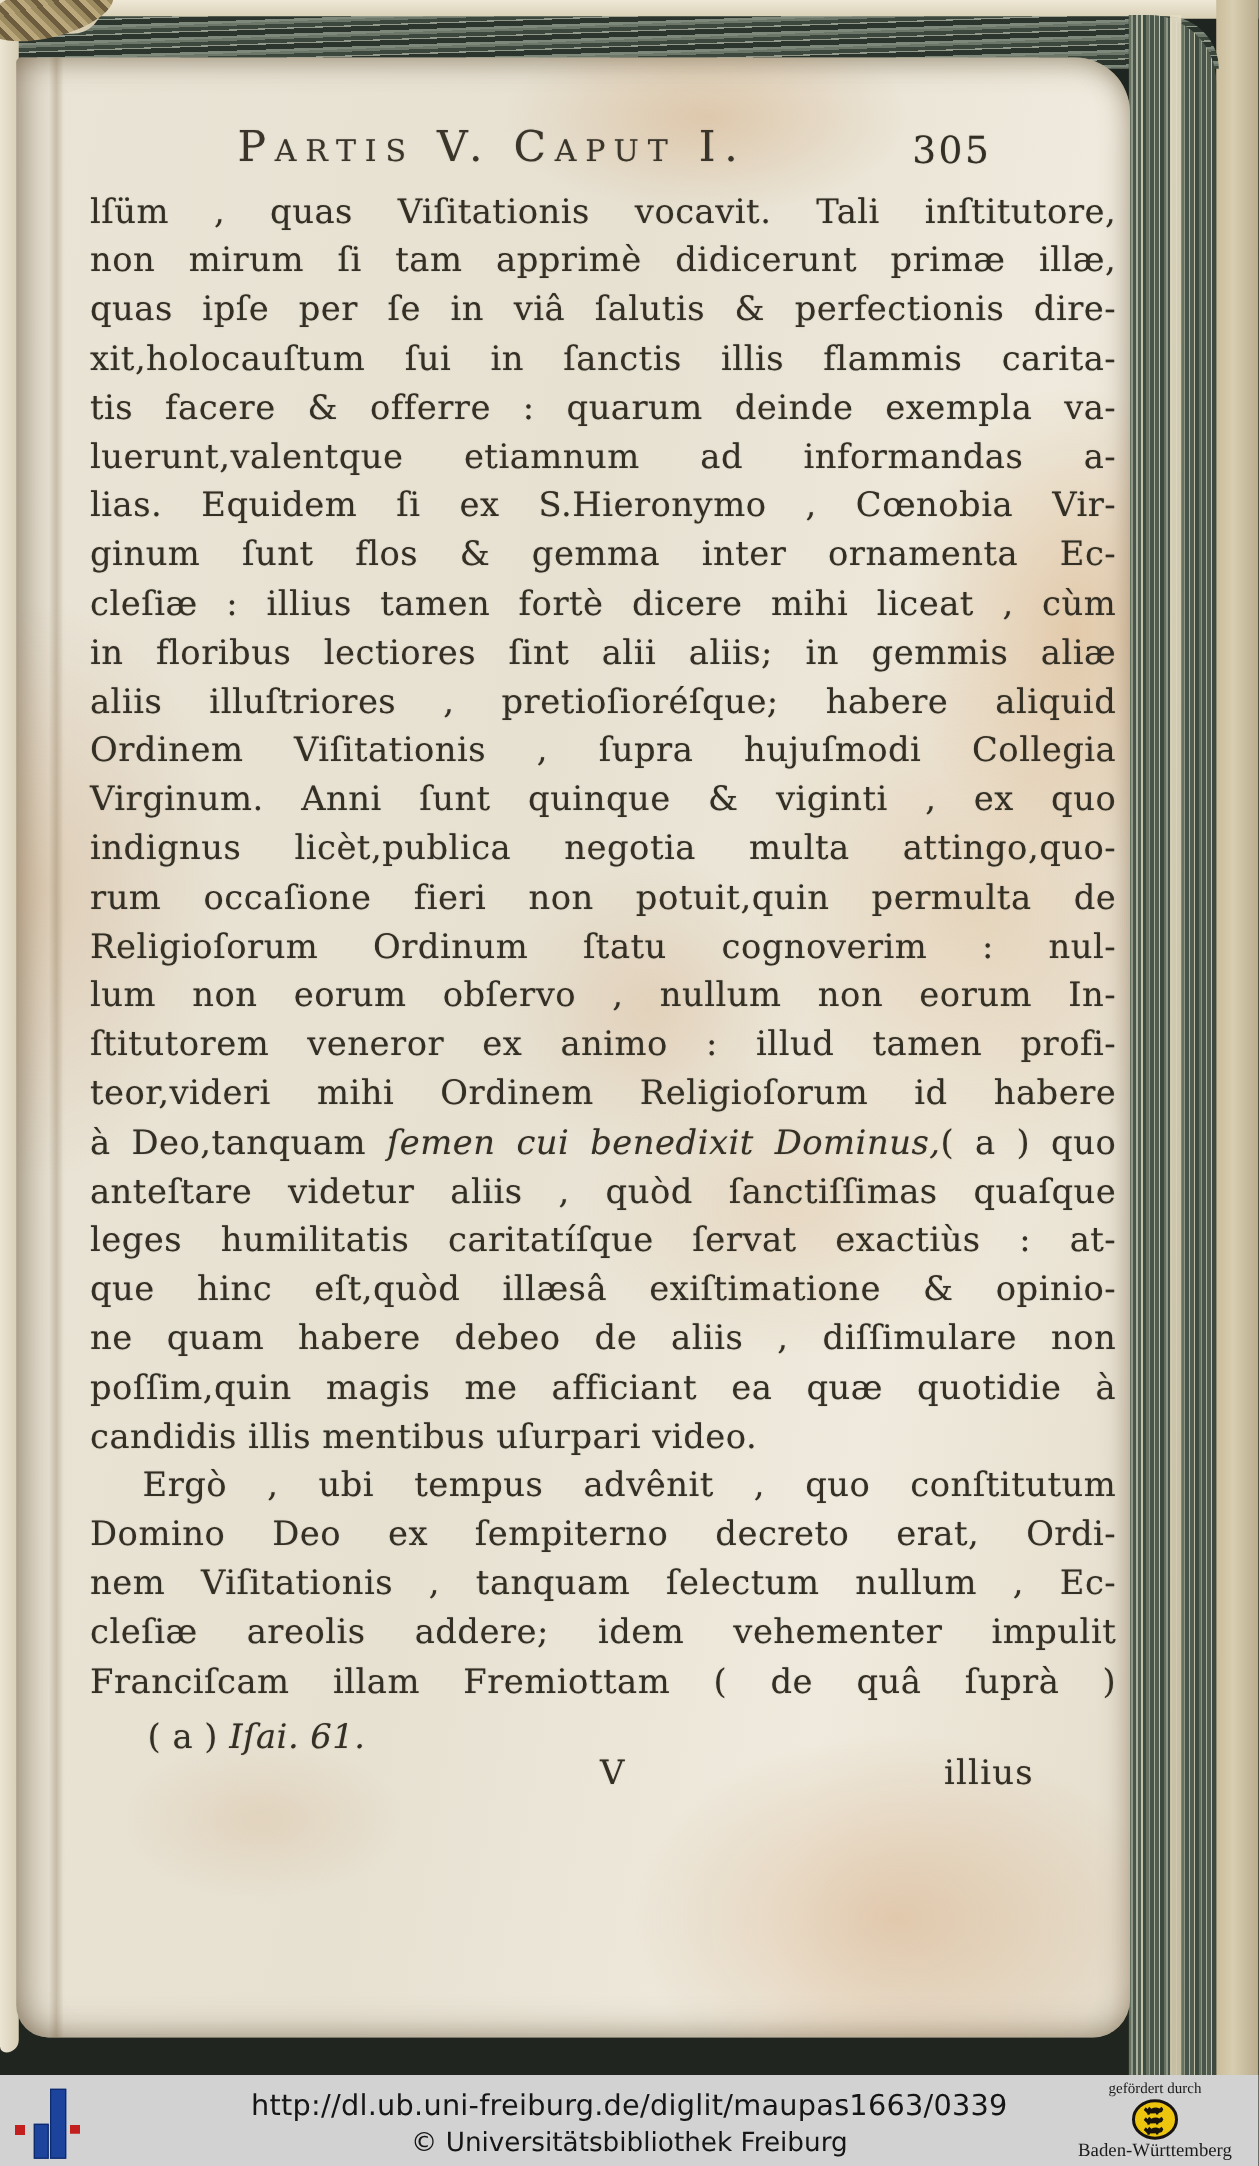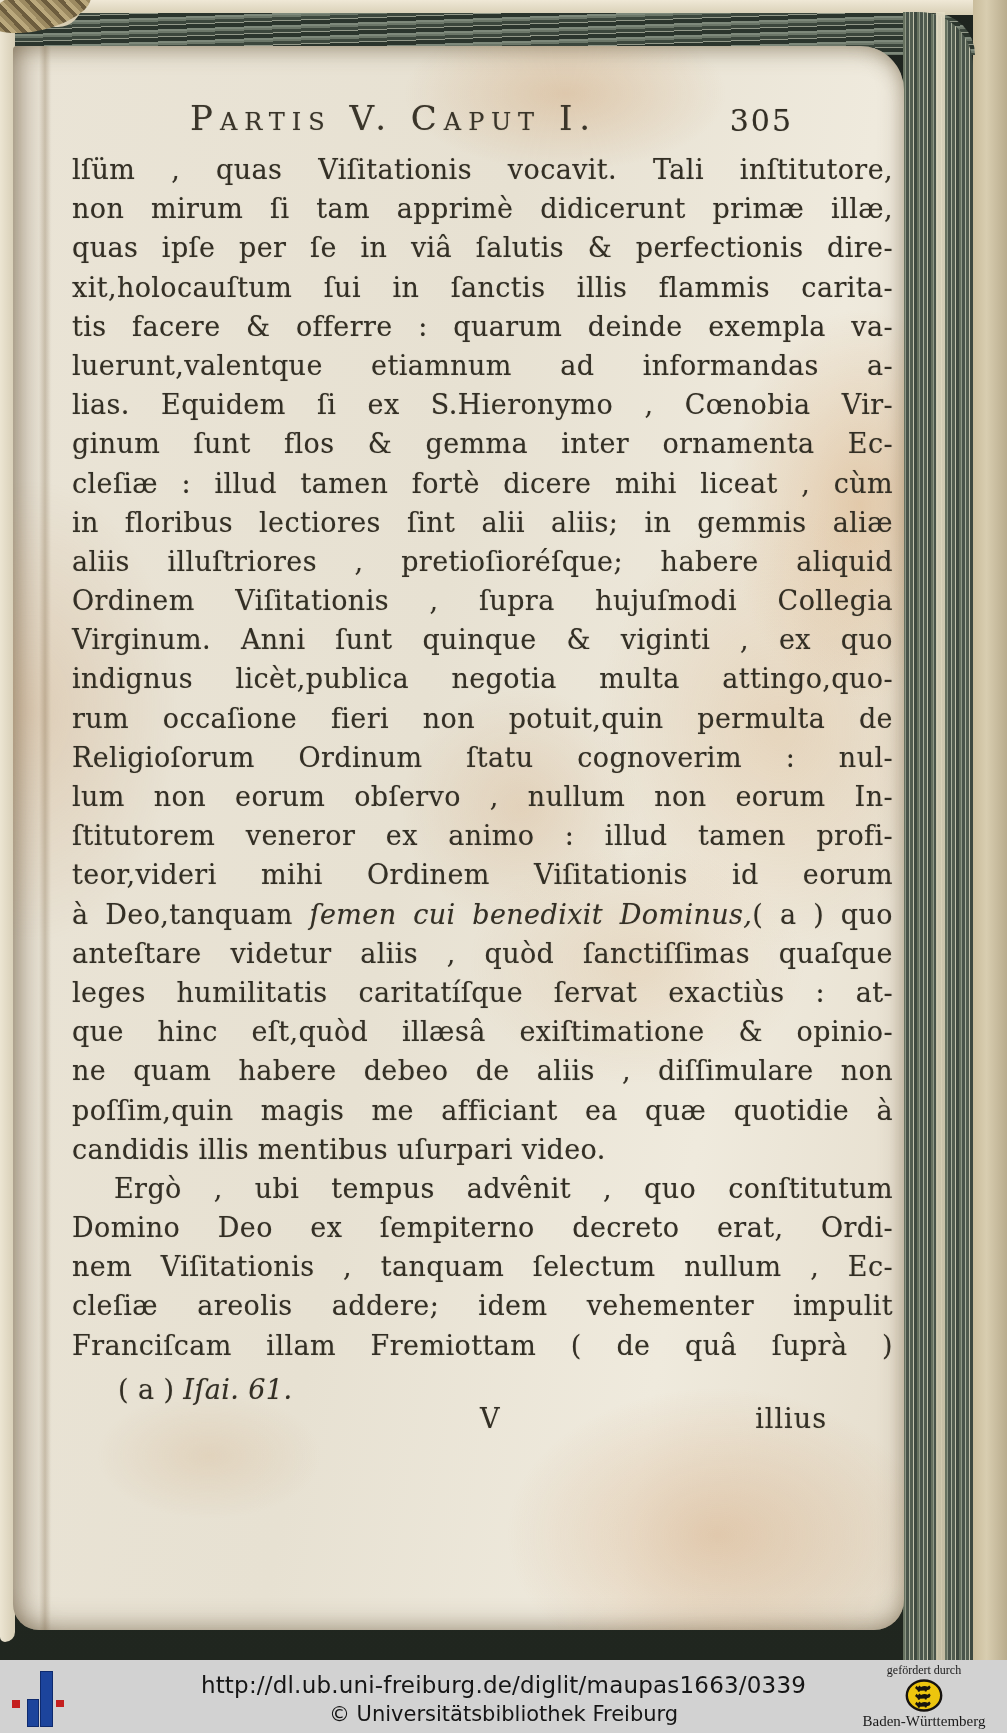--- a/index.html
+++ b/index.html
@@ -108,31 +108,31 @@
 
         <div class="body" id="body-lines">
             <div class="bline"><span>lſüm , quas Viſitationis vocavit. Tali inſtitutore,</span></div>
             <div class="bline"><span>non mirum ſi tam apprimè didicerunt primæ illæ,</span></div>
             <div class="bline"><span>quas ipſe per ſe in viâ ſalutis &amp; perfectionis dire-</span></div>
             <div class="bline"><span>xit,holocauſtum ſui in ſanctis illis flammis carita-</span></div>
             <div class="bline"><span>tis facere &amp; offerre : quarum deinde exempla va-</span></div>
             <div class="bline"><span>luerunt,valentque etiamnum ad informandas a-</span></div>
             <div class="bline"><span>lias. Equidem ſi ex S.Hieronymo , Cœnobia Vir-</span></div>
             <div class="bline"><span>ginum ſunt flos &amp; gemma inter ornamenta Ec-</span></div>
-            <div class="bline"><span>cleſiæ : illud tamen fortè dicere mihi liceat , cùm</span></div>
+            <div class="bline"><span>cleſiæ : illius tamen fortè dicere mihi liceat , cùm</span></div>
             <div class="bline"><span>in floribus lectiores ſint alii aliis; in gemmis aliæ</span></div>
             <div class="bline"><span>aliis illuſtriores , pretioſioréſque; habere aliquid</span></div>
             <div class="bline"><span>Ordinem Viſitationis , ſupra hujuſmodi Collegia</span></div>
             <div class="bline"><span>Virginum.  Anni ſunt quinque &amp; viginti , ex quo</span></div>
             <div class="bline"><span>indignus licèt,publica negotia multa attingo,quo-</span></div>
             <div class="bline"><span>rum occaſione fieri non potuit,quin permulta de</span></div>
             <div class="bline"><span>Religioſorum Ordinum ſtatu cognoverim : nul-</span></div>
             <div class="bline"><span>lum non eorum obſervo ,  nullum non eorum In-</span></div>
             <div class="bline"><span>ſtitutorem veneror ex animo : illud tamen profi-</span></div>
-            <div class="bline"><span>teor,videri mihi Ordinem Viſitationis id eorum</span></div>
+            <div class="bline"><span>teor,videri mihi Ordinem Religioſorum id habere</span></div>
             <div class="bline"><span>à Deo,tanquam </span><span class="it">ſemen cui benedixit Dominus,</span><span>( a ) quo</span></div>
             <div class="bline"><span>anteſtare videtur aliis , quòd ſanctiſſimas quaſque</span></div>
             <div class="bline"><span>leges humilitatis caritatíſque ſervat exactiùs : at-</span></div>
             <div class="bline"><span>que hinc eſt,quòd illæsâ exiſtimatione &amp; opinio-</span></div>
             <div class="bline"><span>ne quam habere debeo de aliis ,  diſſimulare non</span></div>
             <div class="bline"><span>poſſim,quin magis me afficiant ea quæ quotidie à</span></div>
             <div class="bline nj"><span>candidis illis mentibus uſurpari video.</span></div>
             <div class="bline indent"><span>Ergò ,  ubi tempus advênit ,  quo conſtitutum</span></div>
             <div class="bline"><span>Domino Deo ex ſempiterno decreto erat, Ordi-</span></div>
             <div class="bline"><span>nem Viſitationis , tanquam ſelectum nullum , Ec-</span></div>

